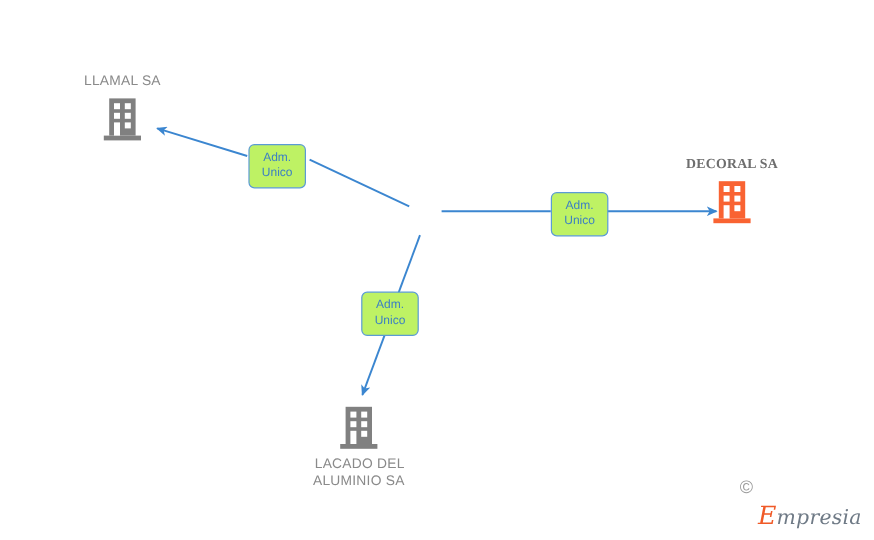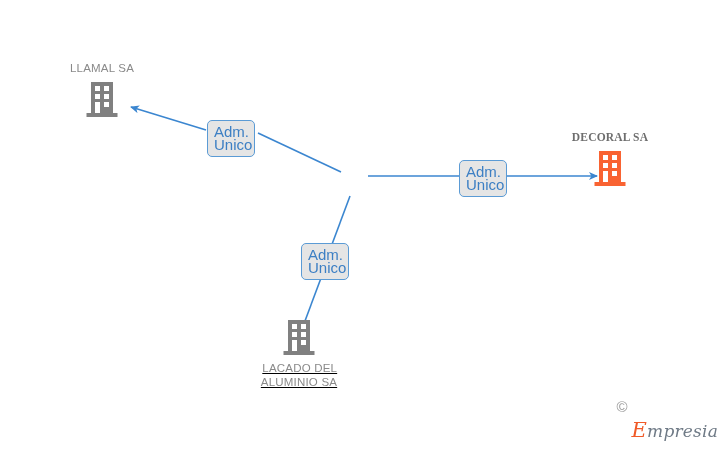--- a/index.html
+++ b/index.html
@@ -51,25 +51,25 @@
   
   .building { display: block; }
 
   
   .person { display: block; }
 
   
   .rel-box {
     position: absolute;
     box-sizing: border-box;
-    background: #e5e5e5;
+    background: #bef264;
     border: 1px solid #5b9bd5;
     border-radius: 5px;
     color: #3c7fc4;
-    font-size: 15px;
+    font-size: 10px;
     line-height: 13px;
     text-align: center;
     padding: 4px 6px 5px 6px;
     white-space: pre-line;
     z-index: 3;
   }
 
   
   #watermark {
     position: absolute;
@@ -156,21 +156,21 @@
       <rect x="1.5" y="33" width="31" height="4" fill="#f96332"></rect>
       <rect x="10" y="6" width="5" height="5" fill="#ffffff"></rect>
       <rect x="19" y="6" width="5" height="5" fill="#ffffff"></rect>
       <rect x="10" y="14" width="5" height="5" fill="#ffffff"></rect>
       <rect x="19" y="14" width="5" height="5" fill="#ffffff"></rect>
       <rect x="10" y="22" width="5" height="11" fill="#ffffff"></rect>
       <rect x="19" y="22" width="5" height="5" fill="#ffffff"></rect>
     </svg>
   </div>
 
-  <div class="node" style="left:219px; top:318px;text-decoration:underline;">
+  <div class="node" style="left:219px; top:337px;">
     <svg class="building" width="34" height="38" viewBox="0 0 34 38">
       <rect x="6" y="2" width="22" height="31" fill="#808080"></rect>
       <rect x="1.5" y="33" width="31" height="4" fill="#808080"></rect>
       <rect x="10" y="6" width="5" height="5" fill="#ffffff"></rect>
       <rect x="19" y="6" width="5" height="5" fill="#ffffff"></rect>
       <rect x="10" y="14" width="5" height="5" fill="#ffffff"></rect>
       <rect x="19" y="14" width="5" height="5" fill="#ffffff"></rect>
       <rect x="10" y="22" width="5" height="11" fill="#ffffff"></rect>
       <rect x="19" y="22" width="5" height="5" fill="#ffffff"></rect>
     </svg>

